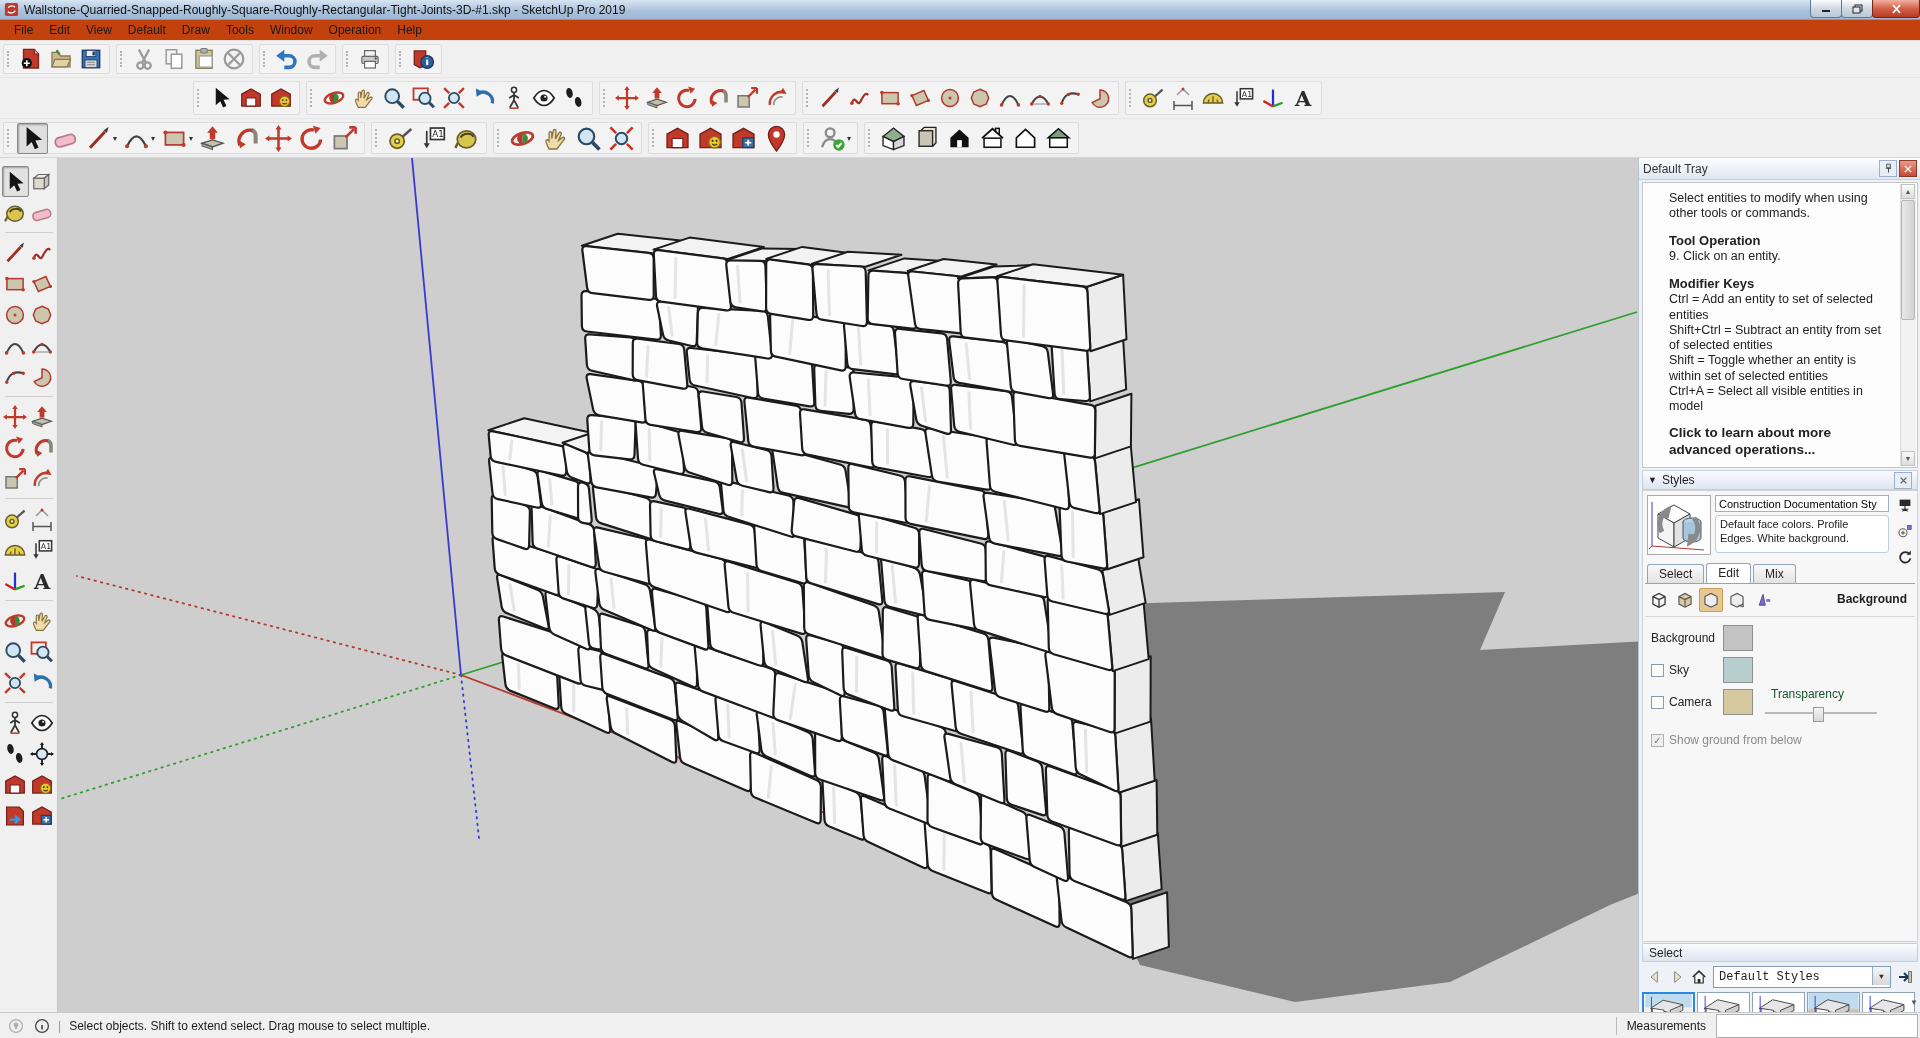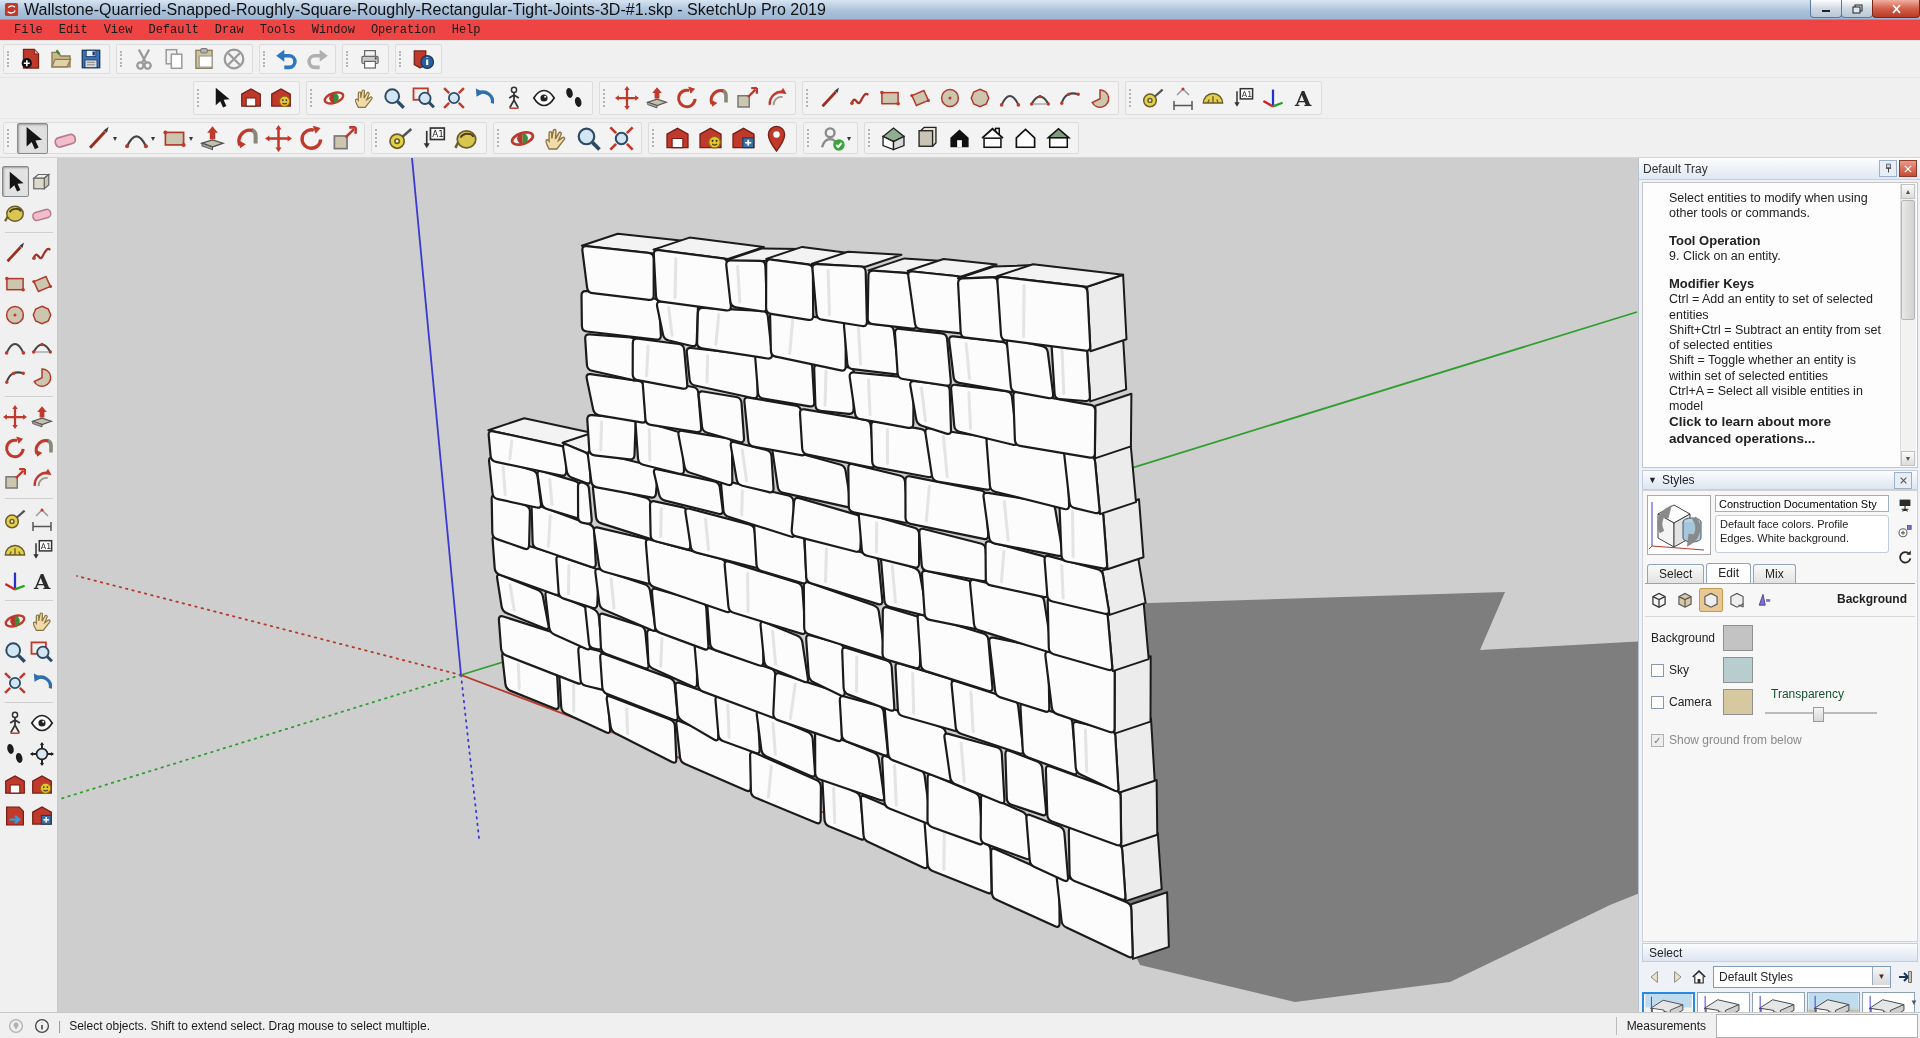--- a/index.html
+++ b/index.html
@@ -2,28 +2,28 @@
 <html><head>
 <meta charset="utf-8">
 <style>
   html,body{margin:0;padding:0;}
   body{width:1920px;height:1038px;overflow:hidden;background:#f0f0f0;
        font-family:"Liberation Sans",sans-serif;font-size:12px;color:#1a1a1a;position:relative;}
   
   #titlebar{position:absolute;left:0;top:0;width:1920px;height:20px;
     background:linear-gradient(#d7e4f2,#a8c0da 60%,#9db7d4);border-bottom:1px solid #7f9cbc;
     display:flex;align-items:center;padding:0 4px;box-sizing:border-box;}
-  #titlebar .title{margin-left:5px;font-size:16px;color:#111;white-space:nowrap;}
+  #titlebar .title{margin-left:5px;font-size:12px;color:#111;white-space:nowrap;}
   #wincontrols{position:absolute;right:0;top:0;display:flex;}
   .winbtn{width:30px;height:17px;border:1px solid #5b7a9c;border-top:none;display:flex;align-items:center;justify-content:center;
     background:linear-gradient(#fdfdfd,#cfd9e4 50%,#b9c8d6);border-radius:0 0 4px 4px;margin-left:-1px;font-size:10px;color:#222;}
   .winbtn.close{width:46px;background:linear-gradient(#f0b0a0,#d2614a 50%,#b83a26);color:#fff;border-color:#7c2416;}
   
-  #menubar{position:absolute;left:0;top:20px;width:1920px;height:21px;background:#ef4444;
-    border-bottom:1px solid #e0e0e0;display:flex;align-items:center;padding-left:6px;box-sizing:border-box;font-family:Liberation Mono, monospace;}
+  #menubar{position:absolute;left:0;top:20px;width:1920px;height:21px;background:#c2410c;
+    border-bottom:1px solid #e0e0e0;display:flex;align-items:center;padding-left:6px;box-sizing:border-box;}
   .menu-item{padding:3px 8px;cursor:default;}
   
   .toolbar-row{position:absolute;left:0;width:1920px;background:#f0f0f0;display:flex;align-items:center;box-sizing:border-box;}
   #tb1{top:41px;height:37px;border-bottom:1px solid #e6e6e6;}
   #tb2{top:78px;height:41px;border-bottom:1px solid #e6e6e6;padding-left:190px;}
   #tb3{top:119px;height:39px;border-bottom:1px solid #d6d6d6;}
   .tb-group{display:flex;align-items:center;border:1px solid #dcdcdc;background:#f3f3f3;border-radius:2px;
     margin:2px 3px;padding:1px 3px 1px 1px;height:86%;box-sizing:border-box;}
   .grip{width:3px;height:60%;border-left:2px dotted #b4b4b4;margin:0 4px 0 2px;}
   .tb-btn{border:1px solid transparent;background:transparent;padding:1px;margin:0 1px;display:flex;align-items:center;border-radius:2px;}
@@ -43,21 +43,21 @@
   #tray{position:absolute;left:1638px;top:158px;width:282px;height:854px;background:#eef1f6;
     border-left:1px solid #b9c3d2;box-sizing:border-box;overflow:hidden;}
   #tray-header{position:absolute;left:0;top:0;width:282px;height:22px;background:linear-gradient(#fdfdfe,#dee7f3);
     border-bottom:1px solid #c3cedf;display:flex;align-items:center;padding:0 4px;box-sizing:border-box;color:#333;}
   #tray-header .spacer{flex:1;}
   .tray-hbtn{width:16px;height:15px;display:flex;align-items:center;justify-content:center;border:1px solid #9eb0c8;background:#e8eef6;margin-left:2px;font-size:9px;}
   .tray-hbtn.close{background:linear-gradient(#e89a8a,#c84a32);color:#fff;border-color:#8a3a28;}
   #instructor{position:absolute;left:3px;top:24px;width:276px;height:286px;background:#fdfdfd;border:1px solid #c6c6c6;box-sizing:border-box;}
   #instructor-text{position:absolute;left:26px;top:8px;width:212px;font-size:12.5px;color:#222;line-height:1.22;}
   #instructor-text h4{margin:11px 0 1px;font-size:13px;}
-  #instructor-text .morelink{font-weight:bold;margin-top:0;font-size:13.5px;color:#222;}
+  #instructor-text .morelink{font-weight:bold;margin-top:11px;font-size:13.5px;color:#222;}
   .vscroll{position:absolute;right:1px;top:1px;width:15px;bottom:1px;background:#f2f2f2;border-left:1px solid #ddd;}
   .vscroll .arr{position:absolute;left:0;width:14px;height:15px;background:linear-gradient(#fbfbfb,#dcdcdc);border:1px solid #c2c2c2;
     font-size:7px;color:#555;display:flex;align-items:center;justify-content:center;box-sizing:border-box;}
   .vscroll .thumb{position:absolute;left:0;width:14px;background:linear-gradient(90deg,#e8e8e8,#d2d2d2);border:1px solid #b6b6b6;border-radius:2px;box-sizing:border-box;}
   
   #styles-header{position:absolute;left:3px;top:312px;width:276px;height:20px;background:linear-gradient(#fbfcfe,#dce5f1);
     border:1px solid #c3cedf;display:flex;align-items:center;padding:0 5px;box-sizing:border-box;color:#222;}
   #styles-header .spacer{flex:1;}
   #styles-body{position:absolute;left:3px;top:332px;width:276px;height:452px;background:#f7f7f7;border:1px solid #d2d2d2;box-sizing:border-box;}
   #style-thumb{position:absolute;left:4px;top:4px;width:62px;height:58px;background:#fff;border:1px solid #aaa;}
@@ -81,21 +81,21 @@
     margin-right:5px;font-size:10px;color:#777;box-sizing:border-box;}
   .cb.disabled{background:#eee;border-color:#b0b0b0;}
   #transp-label{position:absolute;left:128px;top:196px;color:#14532d;}
   #transp-slider{position:absolute;left:122px;top:216px;width:112px;height:12px;}
   #transp-slider .track{position:absolute;left:0;top:5px;width:112px;height:2px;background:#bbb;}
   #transp-slider .knob{position:absolute;left:48px;top:0;width:9px;height:13px;background:linear-gradient(#f4f4f4,#d8d8d8);border:1px solid #999;}
   #showground-row{position:absolute;left:8px;top:242px;display:flex;align-items:center;color:#8a8a8a;}
   
   #select-bar{position:absolute;left:3px;top:785px;width:276px;height:19px;background:linear-gradient(#fbfcfe,#dce5f1);
     border:1px solid #c3cedf;display:flex;align-items:center;padding:0 6px;box-sizing:border-box;color:#222;}
-  #nav-row{position:absolute;left:3px;top:806px;width:276px;height:26px;display:flex;align-items:center;padding:0 2px;box-sizing:border-box;}
+  #nav-row{position:absolute;left:3px;top:806px;width:276px;height:26px;display:flex;align-items:center;padding:0 2px;box-sizing:border-box;font-family:Liberation Mono, monospace;}
   .nav-btn{width:22px;height:22px;border:none;background:transparent;display:flex;align-items:center;justify-content:center;padding:0;}
   #styles-combo{flex:1;height:20px;border:1px solid #7f9db9;background:#fff;display:flex;align-items:center;margin:0 3px;position:relative;}
   #styles-combo .val{padding-left:5px;color:#222;}
   #styles-combo .cbtn{position:absolute;right:0;top:0;width:17px;height:18px;background:linear-gradient(#f6f6f6,#d8d8d8);border-left:1px solid #9ab;display:flex;align-items:center;justify-content:center;font-size:8px;color:#333;}
   #thumbs{position:absolute;left:3px;top:834px;display:flex;}
   .thumb{width:53px;height:30px;border:1px solid #8ea2b8;margin-right:2px;background:#fff;box-sizing:border-box;}
   .thumb.selected{border:2px solid #2a8ae2;}
   #thumb-scroll{position:absolute;right:2px;top:840px;font-size:8px;color:#555;}
   
   #statusbar{position:absolute;left:0;top:1012px;width:1920px;height:26px;background:#f0f0f0;border-top:1px solid #c8c8c8;

